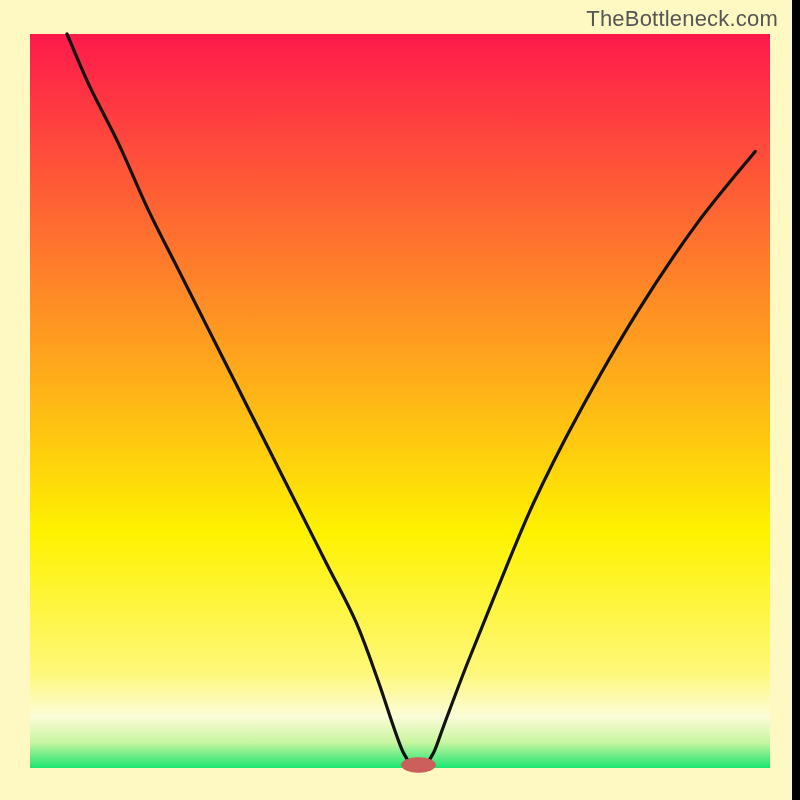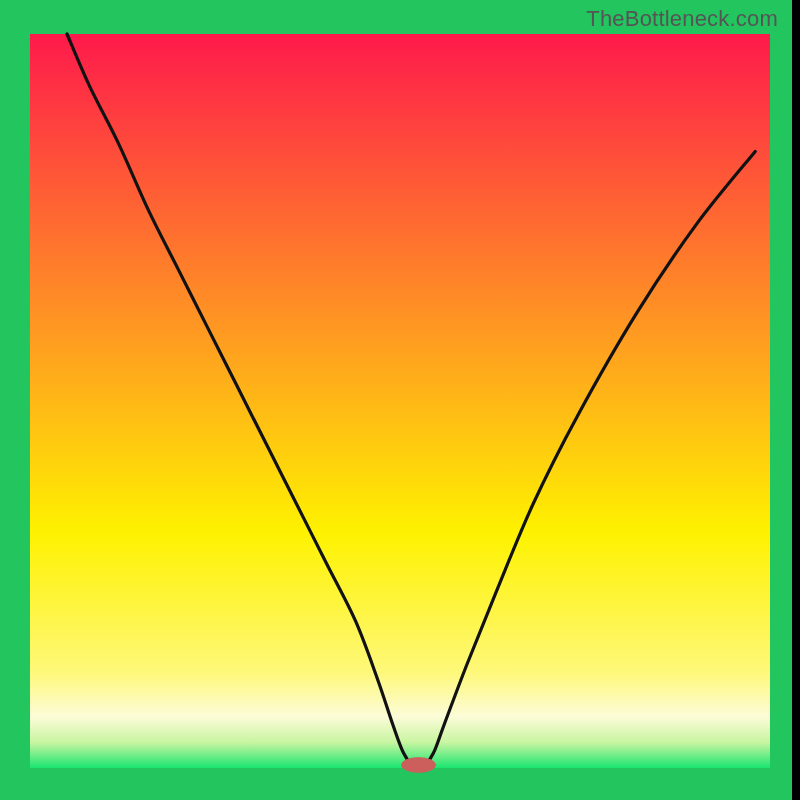--- a/index.html
+++ b/index.html
@@ -8,21 +8,21 @@
     width: 800px;
     height: 800px;
     overflow: hidden;
     font-family: Arial, Helvetica, sans-serif;
     background: #000;
   }
   .frame {
     position: relative;
     width: 792px;
     height: 800px;
-    background: #22c55e;
+    background: #fef9c3;
   }
   .watermark {
     position: absolute;
     top: 6px;
     right: 14px;
     color: #555;
     font-size: 22px;
     font-weight: 400;
     z-index: 5;
     letter-spacing: 0.2px;

